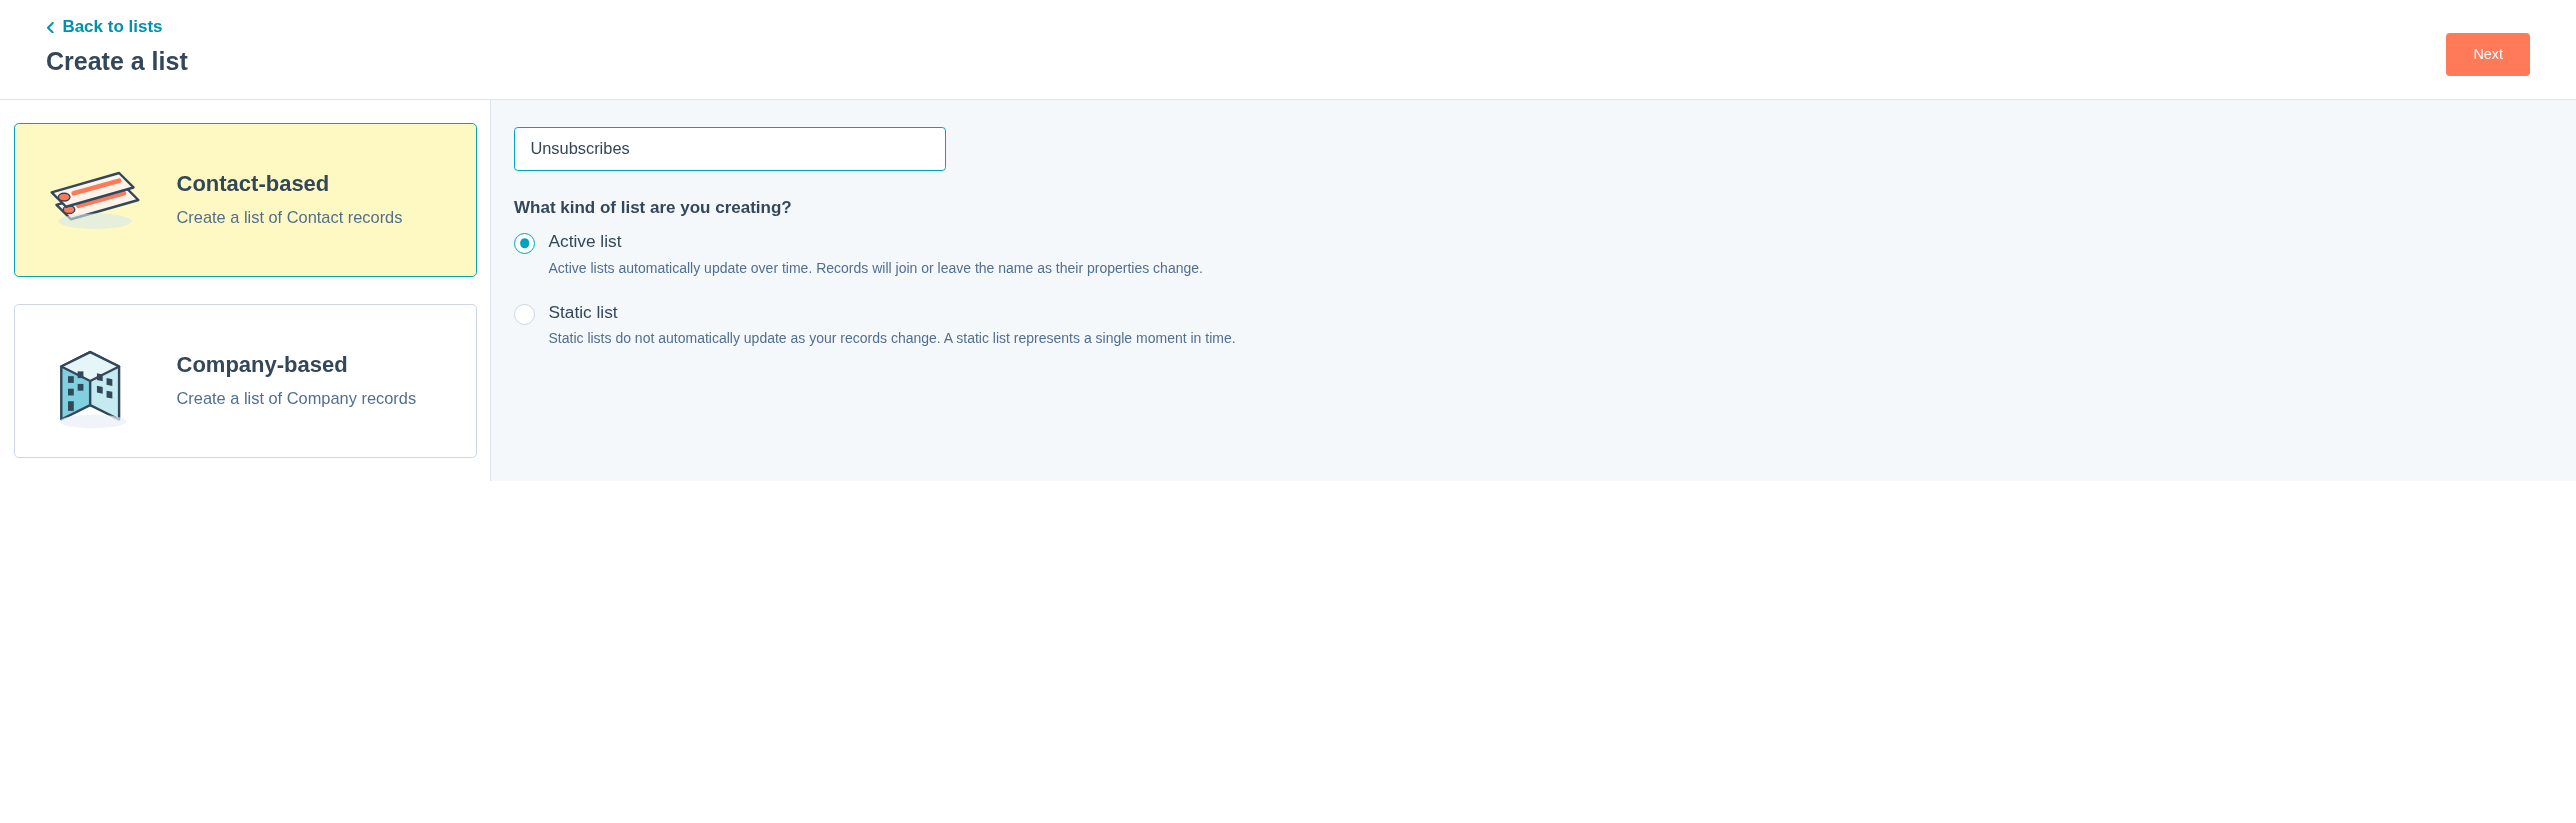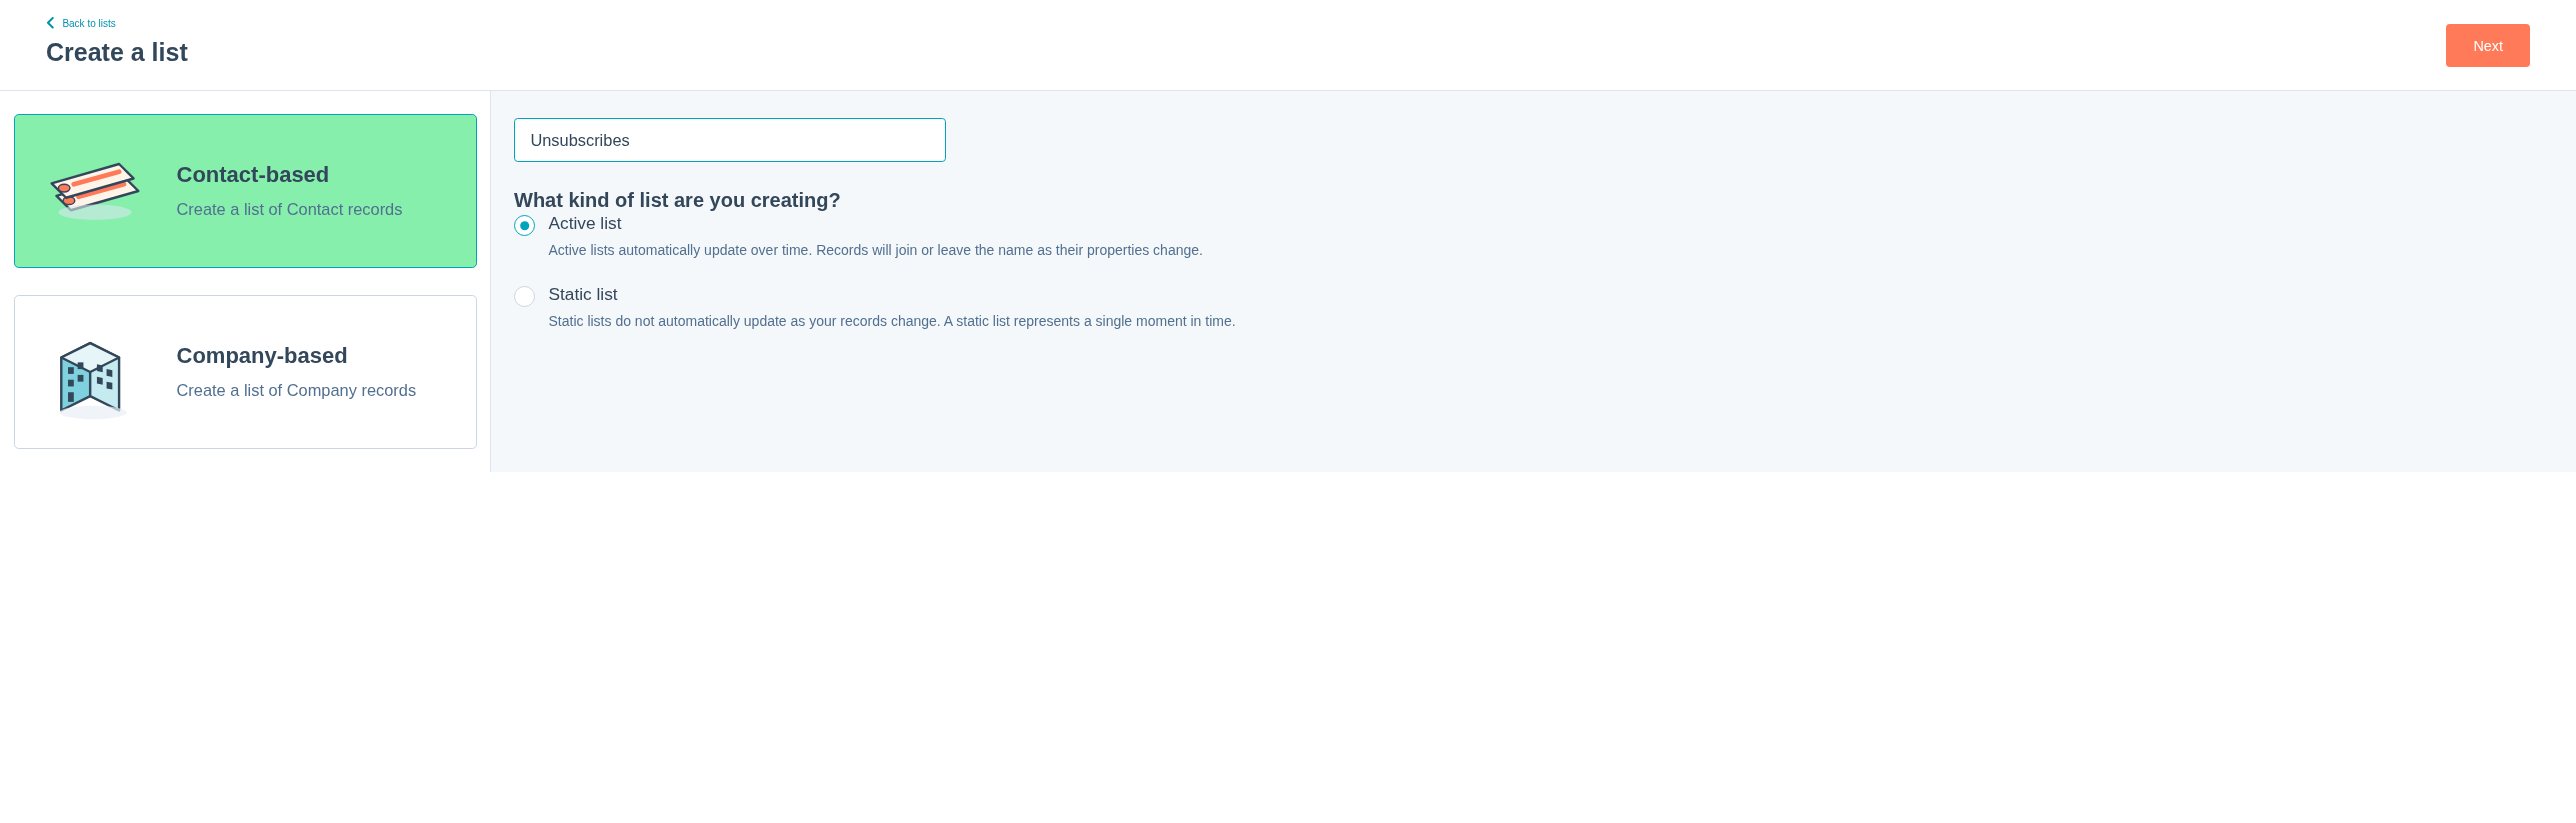--- a/index.html
+++ b/index.html
@@ -26,22 +26,22 @@
       display: flex;
       flex-direction: column;
       gap: 3.8px;
     }
     
     .back-link {
       display: flex;
       align-items: center;
       gap: 7.7px;
       color: #0091ae;
-      font-size: 10px;
-      font-weight: 400;
+      font-size: 17px;
+      font-weight: 700;
       cursor: pointer;
       text-decoration: none;
       margin-bottom: 5.8px;
     }
     
     .back-link svg {
       width: 8.7px;
       height: 11.5px;
     }
     
@@ -81,21 +81,21 @@
       padding: 23px 27px;
       display: flex;
       align-items: center;
       gap: 29px;
       cursor: pointer;
       background: #ffffff;
     }
     
     .type-card.selected {
       border: 1.9px solid #00a4bd;
-      background: #86efac;
+      background: #fef9c3;
     }
     
     .type-card-icon {
       width: 106px;
       height: 106px;
       flex-shrink: 0;
       display: flex;
       align-items: center;
       justify-content: center;
     }
@@ -140,24 +140,24 @@
       padding: 11.5px 15.4px;
       font-size: 16.4px;
       border: 1.9px solid #00a4bd;
       border-radius: 3.8px;
       background: #ffffff;
       color: #33475b;
       outline: none;
     }
     
     .section-heading {
-      font-size: 20px;
+      font-size: 17px;
       font-weight: 600;
       color: #33475b;
-      margin-bottom: 1px;
+      margin-bottom: 13px;
     }
     
     .radio-option {
       display: flex;
       align-items: flex-start;
       gap: 13.5px;
       margin-bottom: 23px;
     }
     
     .radio-circle {

